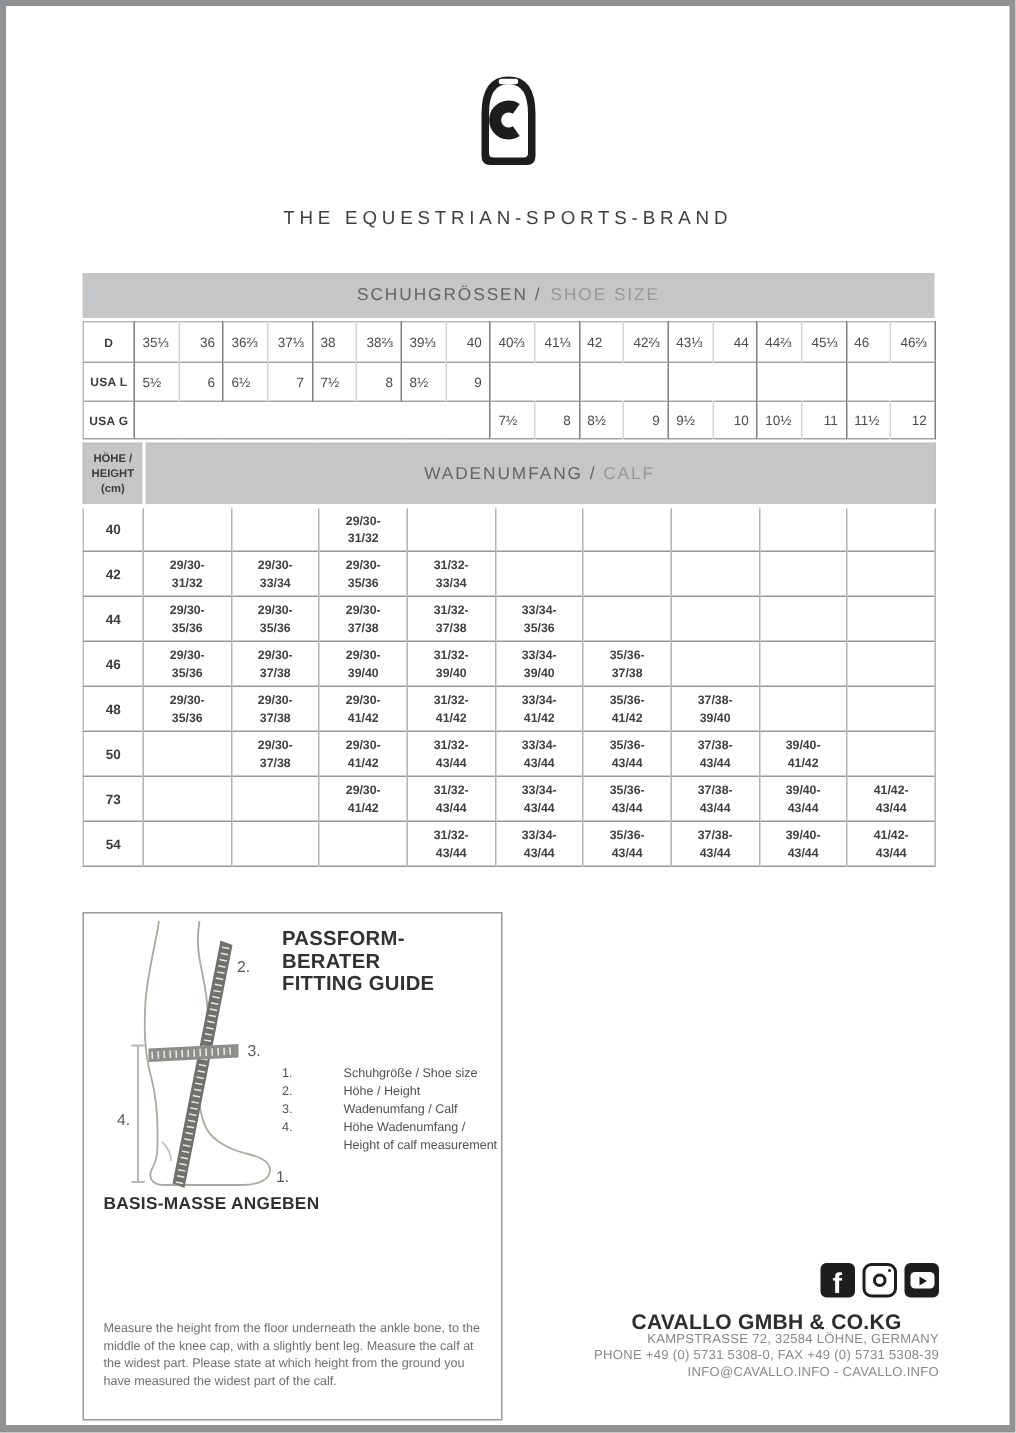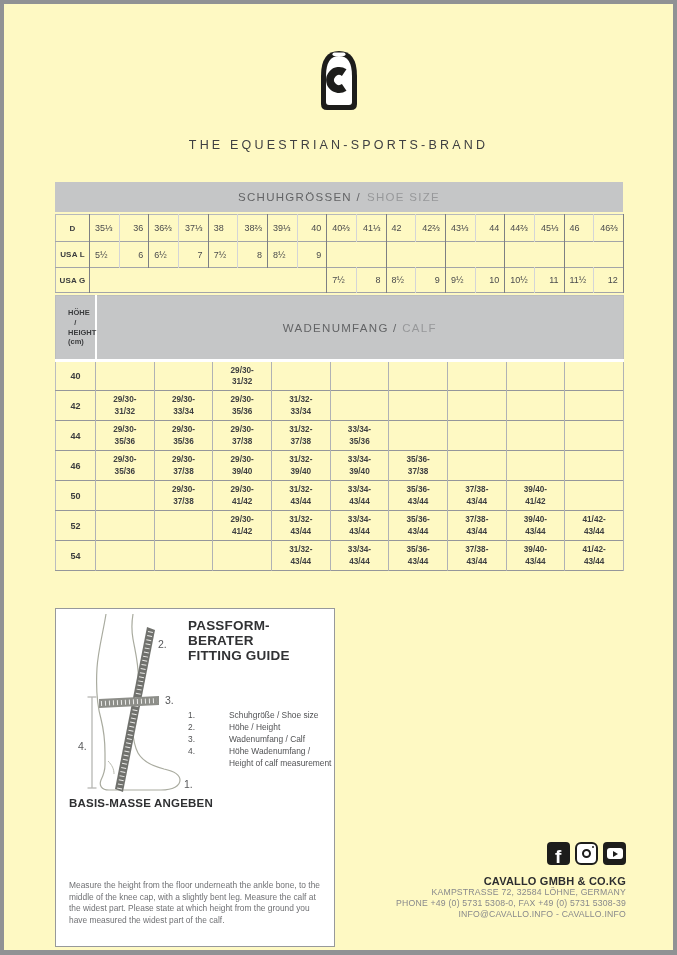--- a/index.html
+++ b/index.html
@@ -2,21 +2,21 @@
 <html><head>
 <meta charset="utf-8">
 <style>
   * { box-sizing: border-box; }
   html,body { margin:0; padding:0; }
   body {
     width:677px; height:955px; position:relative;
     background:#909294;
     font-family:"Liberation Sans","DejaVu Sans",sans-serif;
   }
-  .page { position:absolute; left:4px; top:4px; width:669px; height:946px; background:#fef9c3; }
+  .page { position:absolute; left:4px; top:4px; width:669px; height:946px; background:#ffffff; }
 
   
   .logo-wrap { position:absolute; top:42px; left:0; width:100%; text-align:center; }
   .tagline {
     position:absolute; top:134px; left:0; width:100%; text-align:center;
     font-size:12.5px; letter-spacing:3.2px; color:#3f4042;
   }
 
   
   .tables { position:absolute; left:51px; top:178px; width:568px; }
@@ -39,21 +39,21 @@
   td.sub-l { text-align:left;  padding-left:5px;  border-right:1px solid #d4d5d7; }
   td.sub-l.empty-pair { border-right:none; }
   td.sub-r { text-align:right; padding-right:5px; border-right:1px solid #7e8083; }
   td.merged-empty { border-right:1px solid #7e8083; }
 
   .calf-table { margin-top:2px; border:1px solid #bbbdbf; }
   .calf-head-row th { border-bottom:3px solid #ffffff; }
   th.hoehe {
     background:#c5c6c7; border-right:2px solid #ffffff;
     font-size:7.5px; font-weight:bold; color:#3b3c3e;
-    white-space:pre-line; line-height:1.3; text-align:center; padding:12px;
+    white-space:pre-line; line-height:1.3; text-align:center; padding:0;
   }
   th.band-cell {
     background:#c5c6c7; font-weight:normal; text-align:center;
     font-size:11.5px; letter-spacing:1.3px; padding:0;
   }
   .calf-table tbody tr { border-bottom:1px solid #95979a; }
   .calf-table tbody tr:first-child { border-top:1px solid #b5b7b9; }
   .calf-table tbody th, .calf-table tbody td { border-right:1px solid #b0b2b5; padding:0; }
   th.h-label { font-weight:bold; font-size:9px; color:#3b3c3e; text-align:center; }
   td.calf-cell {
@@ -107,21 +107,21 @@
     background:#fff; border-radius:3px;
   }
   .icon-yt .tri {
     position:absolute; left:9.5px; top:8.5px; width:0; height:0;
     border-left:5px solid #1d1d1b; border-top:3px solid transparent; border-bottom:3px solid transparent;
   }
   .company {
     position:absolute; top:872px; right:47px; text-align:right;
     font-size:8.7px; line-height:11px; color:#88898c; letter-spacing:0.2px;
   }
-  .company .name { font-weight:bold; color:#2c2d2f; font-size:11px; }
+  .company .name { font-weight:bold; color:#2c2d2f; font-size:14px;text-align:center; }
 </style>
 </head>
 <body>
 
 <div class="page">
 
   <div class="logo-wrap">
     <svg width="46" height="66" viewBox="0 0 46 66">
       <path d="M5,58 Q5,64 11,64 L35,64 Q41,64 41,58 L41,30 Q41,5 23,5 Q5,5 5,30 Z" fill="#1d1d1b"></path>
       <path d="M10,56 Q10,59 13,59 L33,59 Q36,59 36,56 L36,30 Q36,10 23,10 Q10,10 10,30 Z" fill="#ffffff"></path>
@@ -302,40 +302,59 @@
 39/40</td>
             <td class="calf-cell">33/34-
 39/40</td>
             <td class="calf-cell">35/36-
 37/38</td>
             <td class="calf-cell"></td>
             <td class="calf-cell"></td>
             <td class="calf-cell"></td>
           </tr>
           <tr style="height: 30px;">
+            <th class="h-label">48</th>
+            <td class="calf-cell">29/30-
+35/36</td>
+            <td class="calf-cell">29/30-
+37/38</td>
+            <td class="calf-cell">29/30-
+41/42</td>
+            <td class="calf-cell">31/32-
+41/42</td>
+            <td class="calf-cell">33/34-
+41/42</td>
+            <td class="calf-cell">35/36-
+41/42</td>
+            <td class="calf-cell">37/38-
+39/40</td>
+            <td class="calf-cell"></td>
+            <td class="calf-cell"></td>
+          </tr>
+          <tr style="height: 30px;">
             <th class="h-label">50</th>
             <td class="calf-cell"></td>
             <td class="calf-cell">29/30-
 37/38</td>
             <td class="calf-cell">29/30-
 41/42</td>
             <td class="calf-cell">31/32-
 43/44</td>
             <td class="calf-cell">33/34-
 43/44</td>
             <td class="calf-cell">35/36-
 43/44</td>
             <td class="calf-cell">37/38-
 43/44</td>
             <td class="calf-cell">39/40-
 41/42</td>
             <td class="calf-cell"></td>
           </tr>
           <tr style="height: 30px;">
-            <th class="h-label">52</th>
+            <th class="h-label">73</th>
             <td class="calf-cell"></td>
             <td class="calf-cell"></td>
             <td class="calf-cell">29/30-
 41/42</td>
             <td class="calf-cell">31/32-
 43/44</td>
             <td class="calf-cell">33/34-
 43/44</td>
             <td class="calf-cell">35/36-
 43/44</td>

